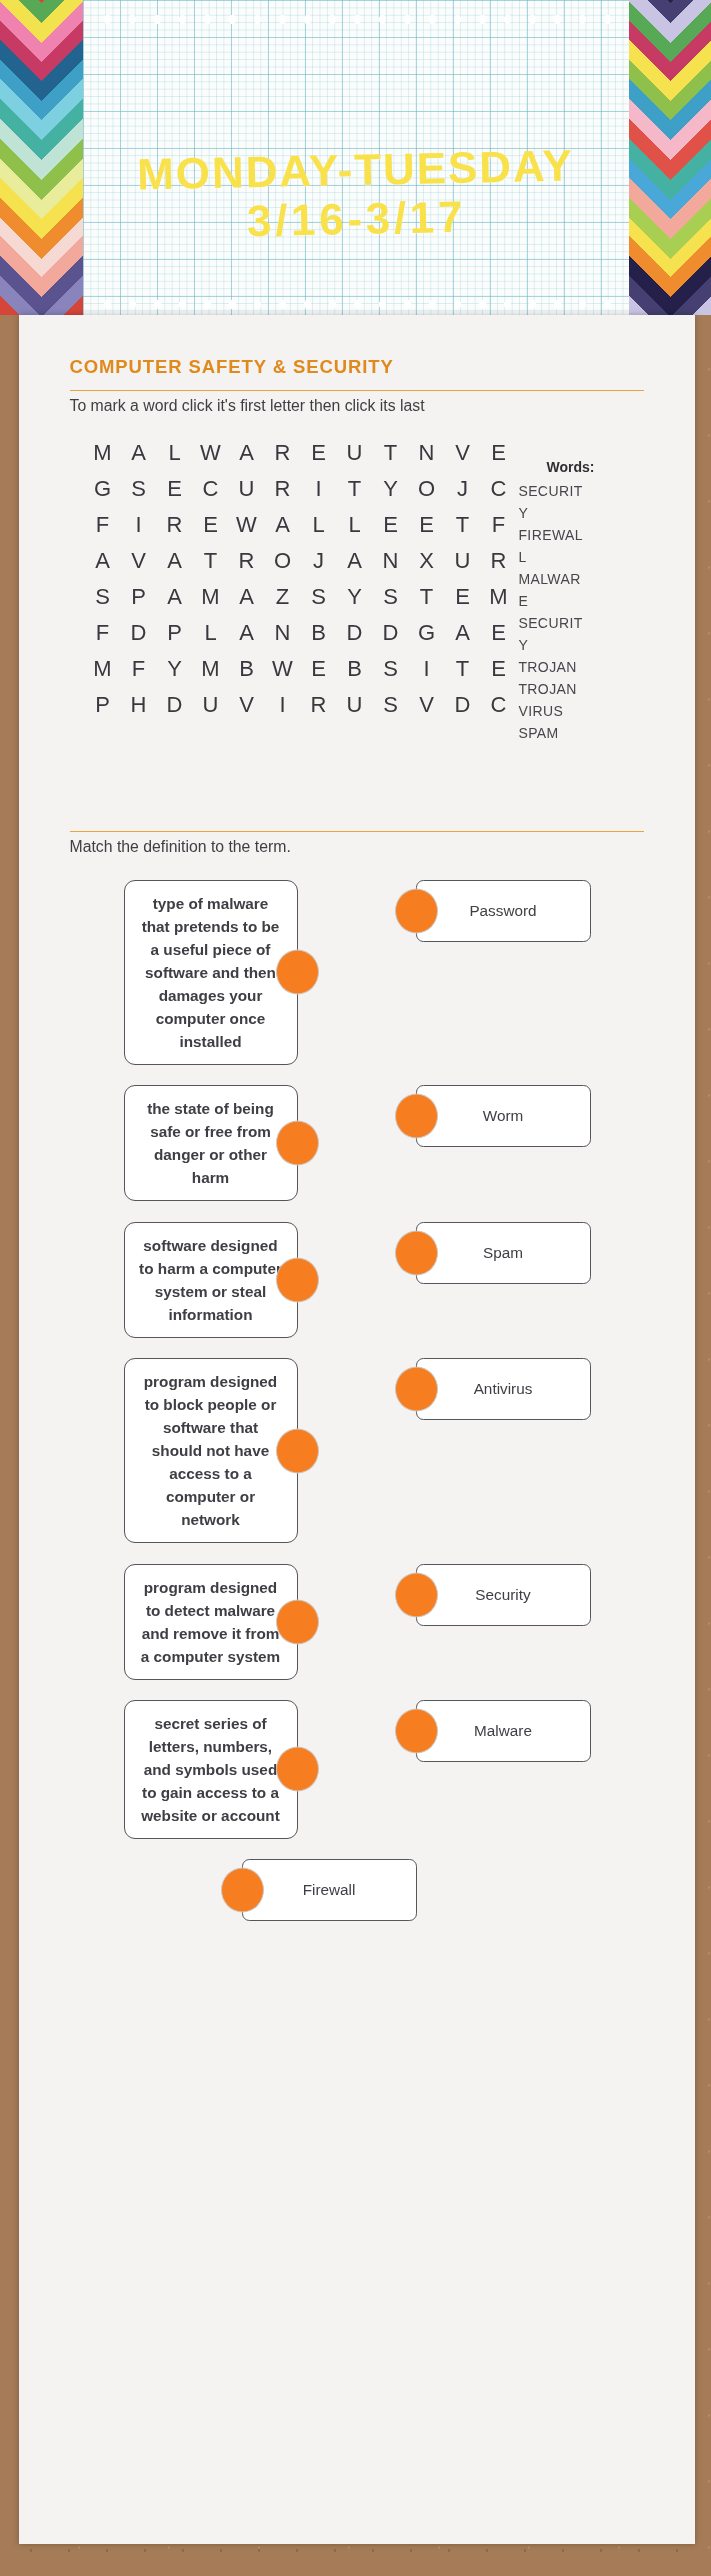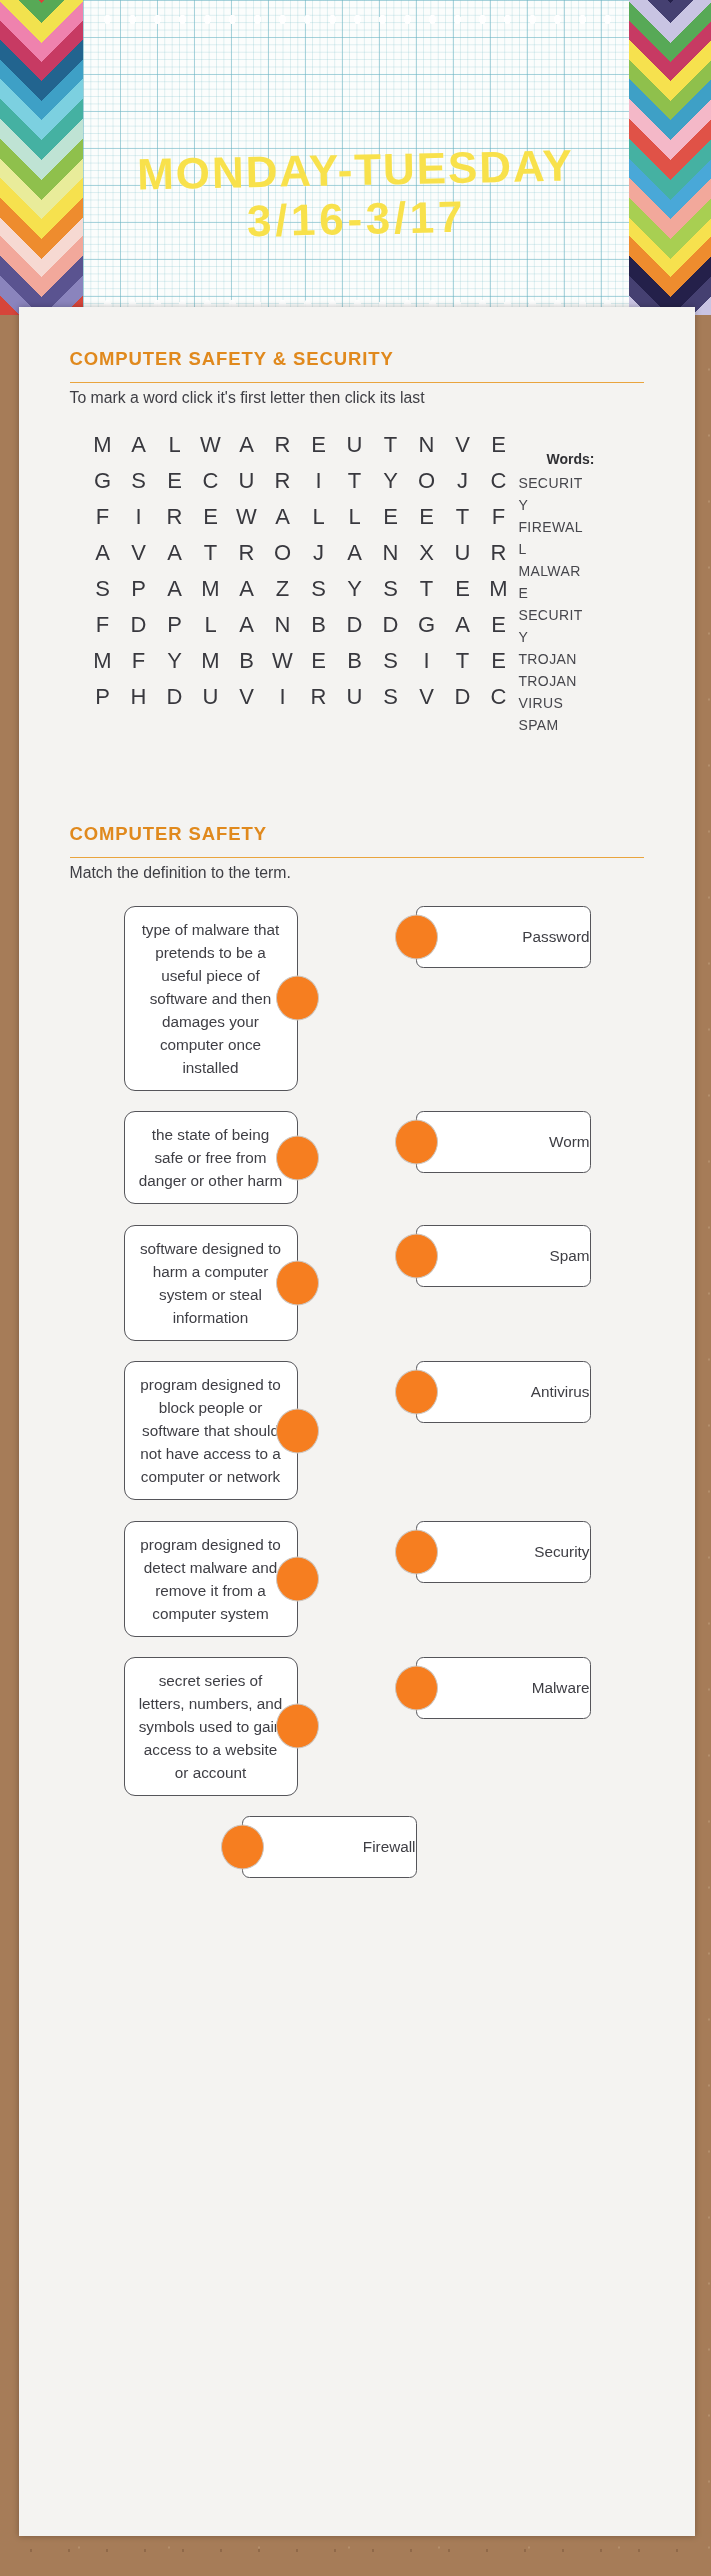--- a/index.html
+++ b/index.html
@@ -64,21 +64,21 @@
   .banner-title{
     position:absolute;top:146px;left:88px;right:88px;text-align:center;
     color:#f8e14b;font-weight:bold;transform:rotate(-1.2deg);
     text-shadow:0 0.9px 0 rgba(255,255,255,.4);
   }
   .banner-title .l1{font-size:44px;letter-spacing:1.9px;line-height:1.08;}
   .banner-title .l2{font-size:44px;letter-spacing:3.7px;line-height:1.12;}
 
   
   .card{
-    position:absolute;top:307px;left:18.5px;width:676px;height:2229px;
+    position:absolute;top:315px;left:18.5px;width:676px;height:2229px;
     background:#f4f3f1;box-shadow:0 0 6.5px rgba(0,0,0,.28);
     box-sizing:border-box;padding:41px 51px 40px;overflow:hidden;
     color:#3e3e44;
   }
   .sec-title{
     color:#e0891d;font-size:18.5px;font-weight:bold;letter-spacing:0.9px;
     margin:0;text-transform:uppercase;
   }
   .sec-rule{border:none;border-top:1.9px solid #e9a43e;margin:12px 0 0 0;}
   .instruction{font-size:15.8px;margin-top:6px;color:#3e3e44;}
@@ -98,26 +98,26 @@
     width:70px;word-break:break-all;
   }
 
   
   .sec2{margin-top:87px;}
   .match-list{margin-top:24px;}
   .match-row{display:flex;align-items:flex-start;margin-left:54px;margin-bottom:20.4px;}
   .def-box{
     position:relative;width:174px;box-sizing:border-box;background:#fff;
     border:0.9px solid #55555a;border-radius:11px;padding:11px 13px;
-    text-align:center;font-size:15.3px;line-height:23px;color:#3e3e44;
+    text-align:center;font-size:15.3px;line-height:23px;color:#3e3e44;font-weight:bold;
   }
   .term-box{
     position:relative;width:175px;height:62px;box-sizing:border-box;background:#fff;
     border:0.9px solid #55555a;border-radius:7.4px;margin-left:118px;
-    display:flex;align-items:center;justify-content:flex-end;
+    display:flex;align-items:center;justify-content:center;
     font-size:15.3px;color:#3e3e44;
   }
   .connector{
     position:absolute;top:50%;transform:translateY(-50%);
     width:41px;height:43px;border-radius:50%;
     background:#f67e20;border:1.9px solid #cdc6c0;cursor:pointer;
   }
   .connector.right{right:-22px;}
   .connector.left{left:-22px;}
 </style>
@@ -272,21 +272,20 @@
           <div class="word-item">SECURITY</div>
           <div class="word-item">TROJAN</div>
           <div class="word-item">TROJAN</div>
           <div class="word-item">VIRUS</div>
           <div class="word-item">SPAM</div>
         </div>
     </div>
   </div>
 
   <div class="sec2">
-    <h2 class="sec-title">COMPUTER SAFETY</h2>
     <hr class="sec-rule">
     <div class="instruction">Match the definition to the term.</div>
     <div class="match-list">
         <div class="match-row">
           <div class="def-box"><span class="def-text">type of malware that pretends to be a useful piece of software and then damages your computer once installed</span><span class="connector right"></span></div>
           <div class="term-box">
             <span class="connector left"></span>
             <span class="term-text">Password</span>
           </div>
         </div>

